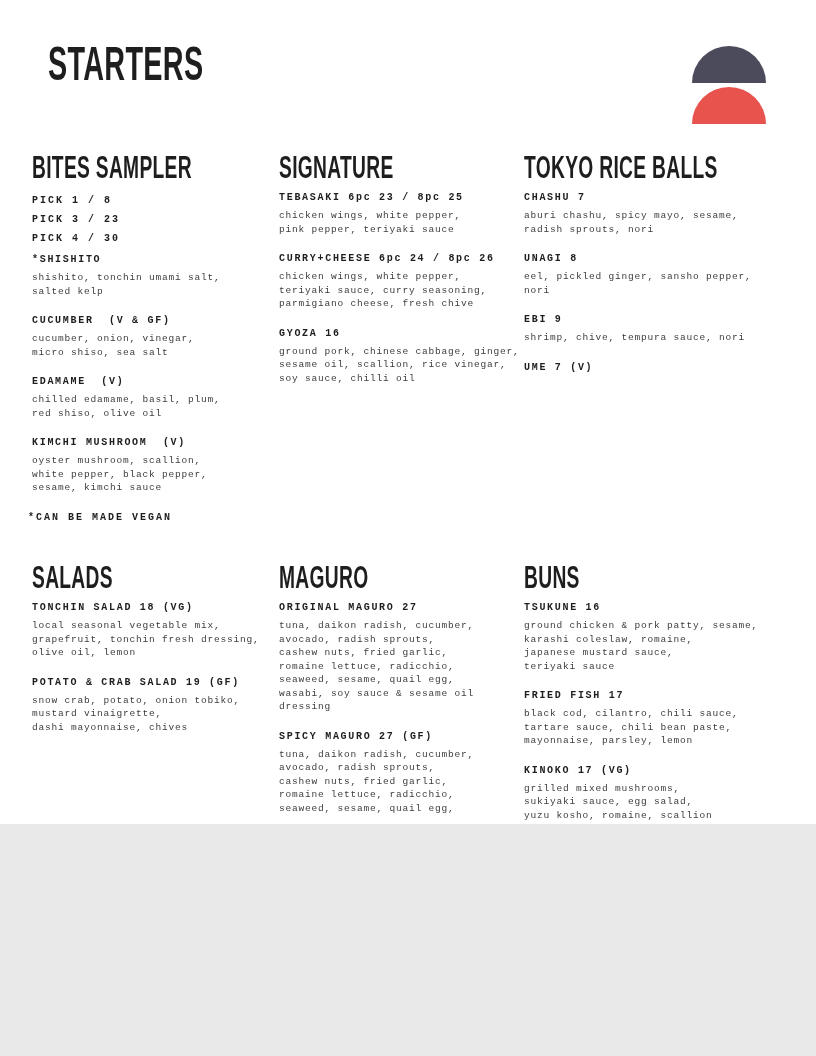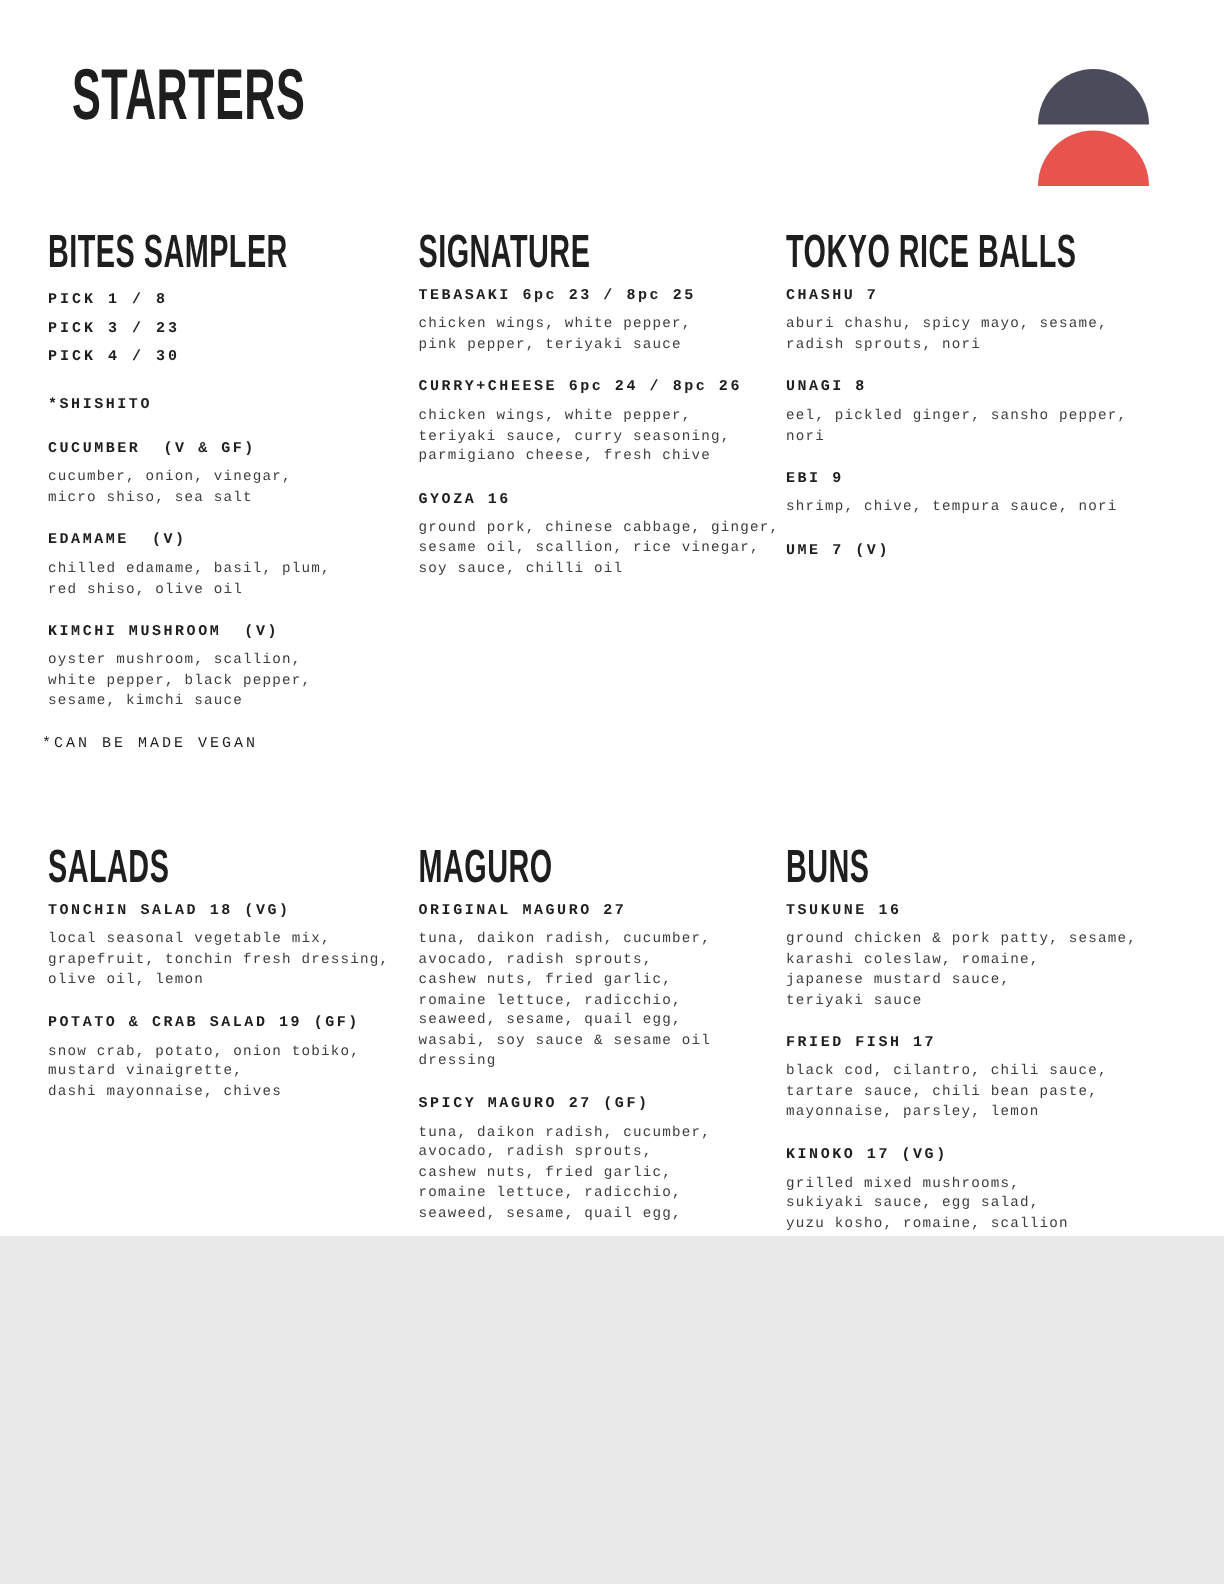--- a/index.html
+++ b/index.html
@@ -39,39 +39,39 @@
   }
   
   .menu-row{
     position:absolute;left:32px;
     display:grid;
     grid-template-columns:247px 245px 256px;
   }
   .row-1{top:152px;}
   .row-2{top:562px;}
   
-  .intro-block{margin-bottom:16px;}
+  .intro-block{margin-bottom:5px;}
   .intro-line{
     font-weight:bold;font-size:10px;line-height:19px;
     letter-spacing:2px;color:var(--ink);
   }
   .menu-item{margin-bottom:16px;}
   .item-name{
     font-weight:bold;font-size:10px;line-height:13px;
     letter-spacing:1.7px;color:var(--ink);
     margin-bottom:5px;white-space:pre;
   }
   .item-desc{
     font-size:9.5px;line-height:13.5px;
     letter-spacing:0.8px;color:var(--body);
     white-space:pre-line;
   }
   .footnote{
     margin-top:9px;margin-left:-4px;
-    font-weight:normal;font-size:10px;line-height:13px;
+    font-weight:bold;font-size:10px;line-height:13px;
     letter-spacing:2px;color:var(--ink);
   }
   
   .corner-decor{position:absolute;top:46px;left:692px;width:74px;height:78px;}
   .semi-top{width:74px;height:37px;border-radius:74px 74px 0 0;}
   .semi-navy{background:var(--navy);margin-bottom:4px;}
   .semi-red{background:var(--red);}
   
   .footer-decor{position:absolute;left:48px;top:930px;height:78px;}
   .stripes{
@@ -108,20 +108,22 @@
     <section class="menu-col">
       <h2 class="col-heading">BITES SAMPLER</h2>
       <div class="intro-block">
           <div class="intro-line">PICK 1 / 8</div>
           <div class="intro-line">PICK 3 / 23</div>
           <div class="intro-line">PICK 4 / 30</div>
         </div>
       <div>
           <article class="menu-item">
             <h3 class="item-name">*SHISHITO</h3>
+            <p class="item-desc">shishito, tonchin umami salt,
+salted kelp</p>
           </article>
           <article class="menu-item">
             <h3 class="item-name">CUCUMBER  (V &amp; GF)</h3>
             <p class="item-desc">cucumber, onion, vinegar,
 micro shiso, sea salt</p>
           </article>
           <article class="menu-item">
             <h3 class="item-name">EDAMAME  (V)</h3>
             <p class="item-desc">chilled edamame, basil, plum,
 red shiso, olive oil</p>

